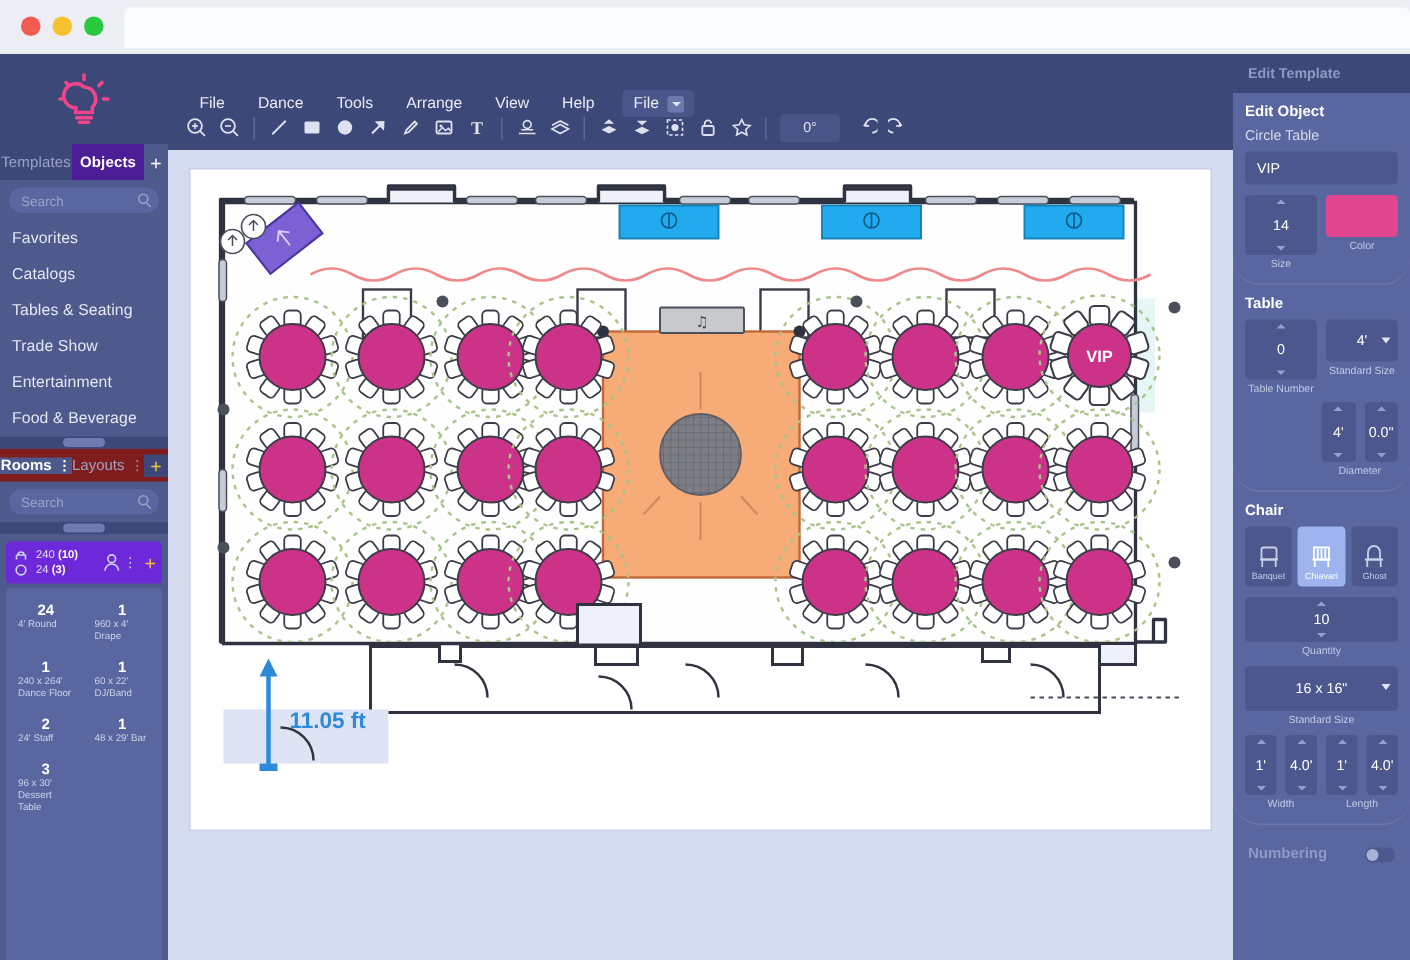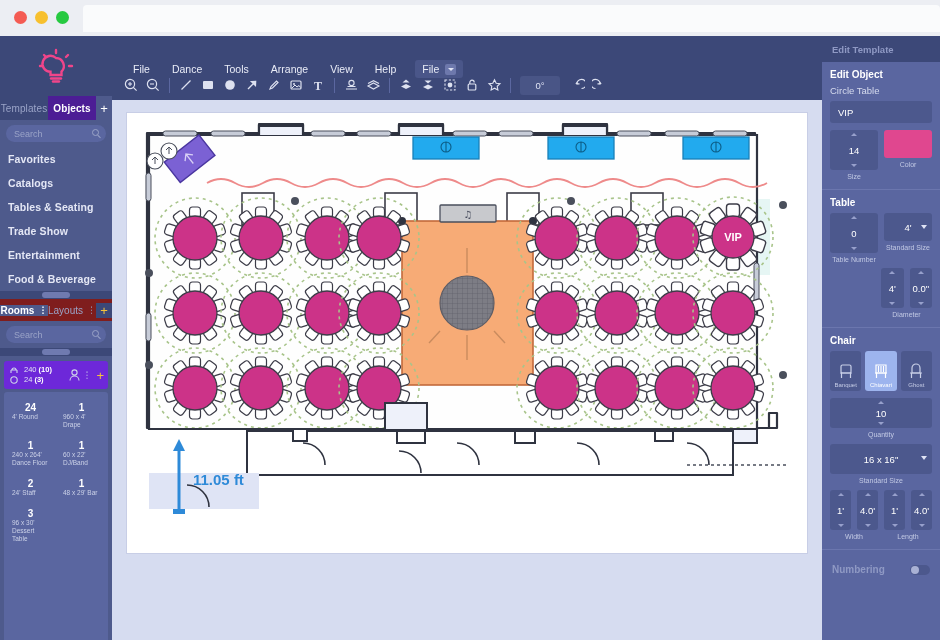--- a/index.html
+++ b/index.html
@@ -62,21 +62,21 @@
   .lsearch .mg {
     position:absolute; right:7px; top:4px; width:7px; height:7px;
     border:1.2px solid #9aa3c7; border-radius:50%;
   }
   .lsearch .mg::after{
     content:''; position:absolute; right:-3px; bottom:-2px; width:4px;
     height:1.2px; background:#9aa3c7; transform:rotate(45deg);
   }
 
   .lcat {
-    font-size:10.5px; color:#e4e7f5; font-weight:bold;
+    font-size:10.5px; color:#e4e7f5; font-weight:normal;
     padding:6px 8px; letter-spacing:.1px;
   }
 
   .splitter {
     height:8px; background:#3c4878; position:relative;
   }
   .splitter::after{
     content:''; position:absolute; left:50%; top:1px; margin-left:-14px;
     width:28px; height:6px; background:#6f7ab0; border-radius:3px;
   }
@@ -173,21 +173,21 @@
   
   .rightbar {
     position:absolute; right:0; top:36px; width:118px; height:604px;
     background:#5a66a0;
   }
   .rb-head {
     height:26px; background:#3c4878; display:flex; align-items:center;
     padding-left:10px;
   }
   .rb-head span { font-size:9.5px; color:#8f99c4; font-weight:bold; }
-  .rb-sec { padding:7px 8px 9px 8px; border-bottom:1px solid #6b76ae; }
+  .rb-sec { padding:7px 8px 9px 8px; border-bottom:1px solid #6b76ae;border-radius:18px; }
   .rb-title { font-size:10px; color:#ffffff; font-weight:bold; margin-bottom:5px; }
   .rb-sub { font-size:9.5px; color:#d6dbee; margin-bottom:5px; }
   .rb-input {
     height:22px; background:#4c588d; border-radius:3px; display:flex;
     align-items:center; padding-left:8px; margin-bottom:7px;
   }
   .rb-input span { font-size:9.5px; color:#ffffff; }
   .rb-row { display:flex; gap:6px; }
   .stepper {
     flex:1; height:40px; background:#4c588d; border-radius:3px; position:relative;

